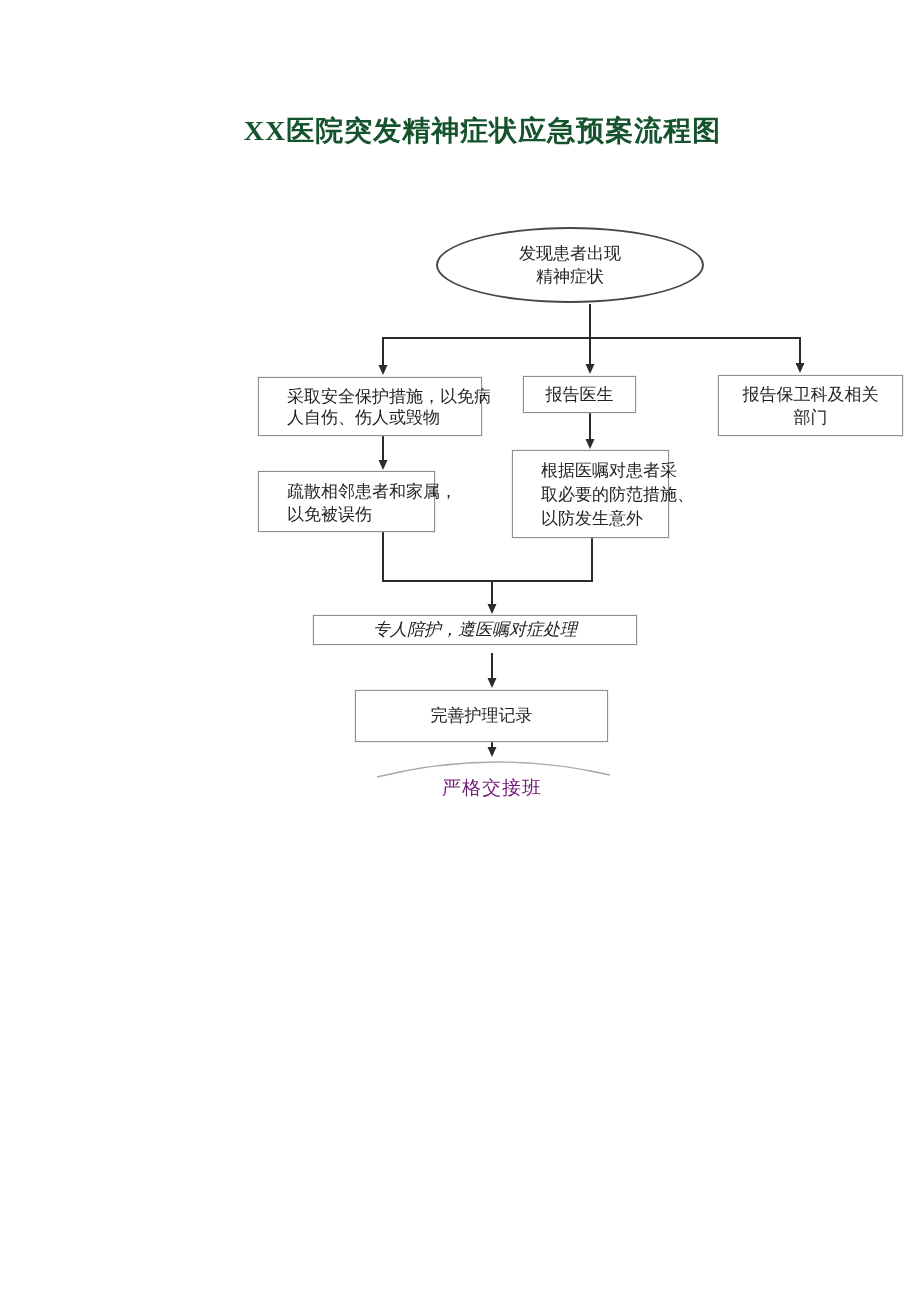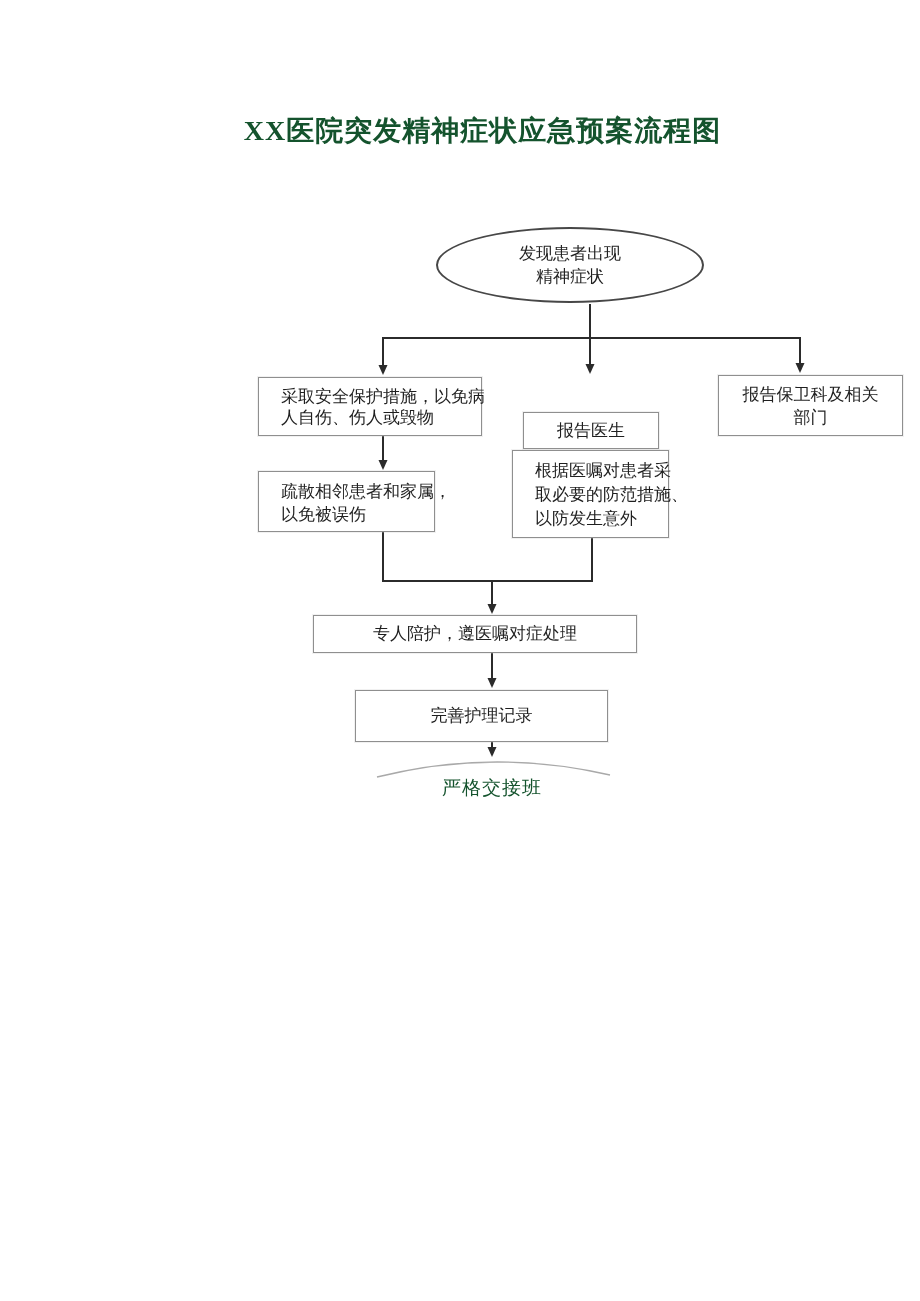--- a/index.html
+++ b/index.html
@@ -55,39 +55,39 @@
     text-align: center;
     line-height: 23px;
   }
   .center {
     display: flex;
     align-items: center;
     justify-content: center;
     text-align: center;
   }
   .leftpad {
-    padding: 8px 22px;
+    padding: 8px 28px;
   }
   .node-start    { left: 436px; top: 227px; width: 268px; height: 76px; }
   .node-protect  { left: 258px; top: 377px; width: 224px; height: 59px; line-height: 21px; }
-  .node-doctor   { left: 523px; top: 376px; width: 136px; height: 37px; margin-top: 36px; }
+  .node-doctor   { left: 523px; top: 376px; width: 113px; height: 37px; }
   .node-security { left: 718px; top: 375px; width: 185px; height: 61px; line-height: 23px; }
   .node-evacuate { left: 258px; top: 471px; width: 177px; height: 61px; line-height: 23px; }
   .node-precaut  { left: 512px; top: 450px; width: 157px; height: 88px; line-height: 24px; }
-  .node-accomp   { left: 313px; top: 615px; width: 324px; height: 38px; }
+  .node-accomp   { left: 313px; top: 615px; width: 324px; height: 30px; font-style: italic; }
   .node-records  { left: 355px; top: 690px; width: 253px; height: 52px; }
   .handover-label {
     position: absolute;
     left: 397px;
     top: 775px;
     width: 190px;
     text-align: center;
     font-size: 19px;
     letter-spacing: 1px;
-    color: #14532d;
+    color: #701a75;
   }
 </style>
 </head>
 <body>
 
 <div class="page">
 
   <div class="doc-title">XX医院突发精神症状应急预案流程图</div>
 
   <svg class="connectors" width="920" height="1301" viewBox="0 0 920 1301">

